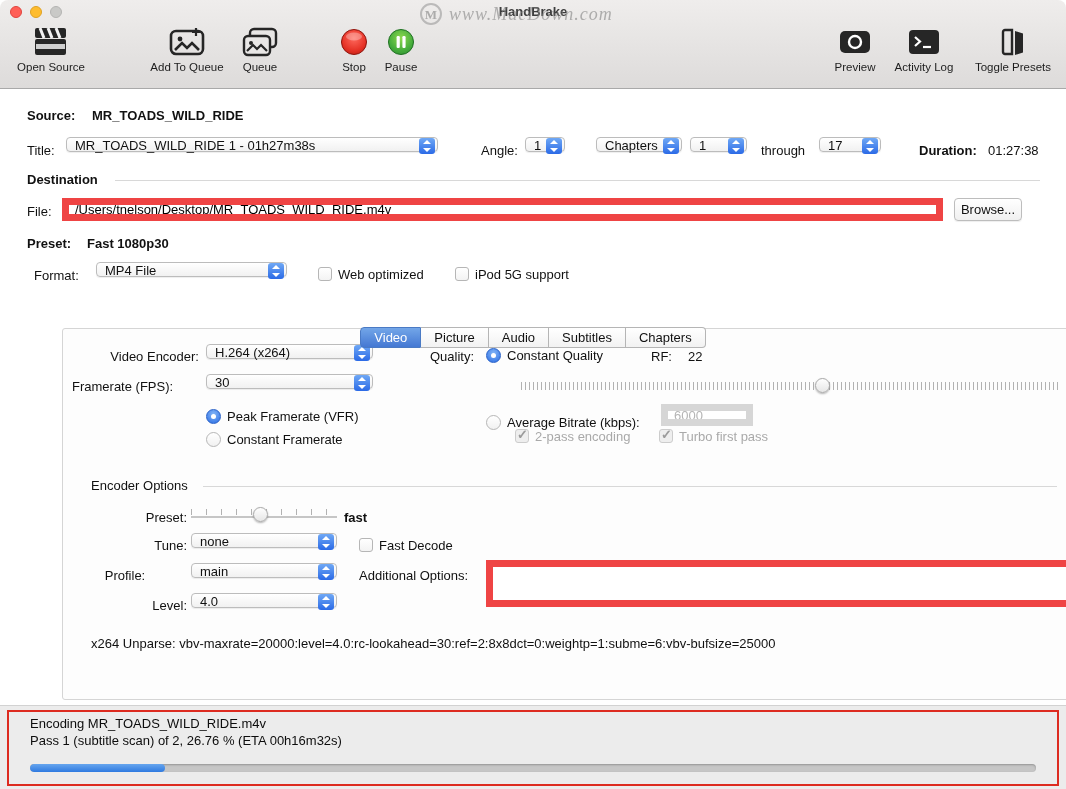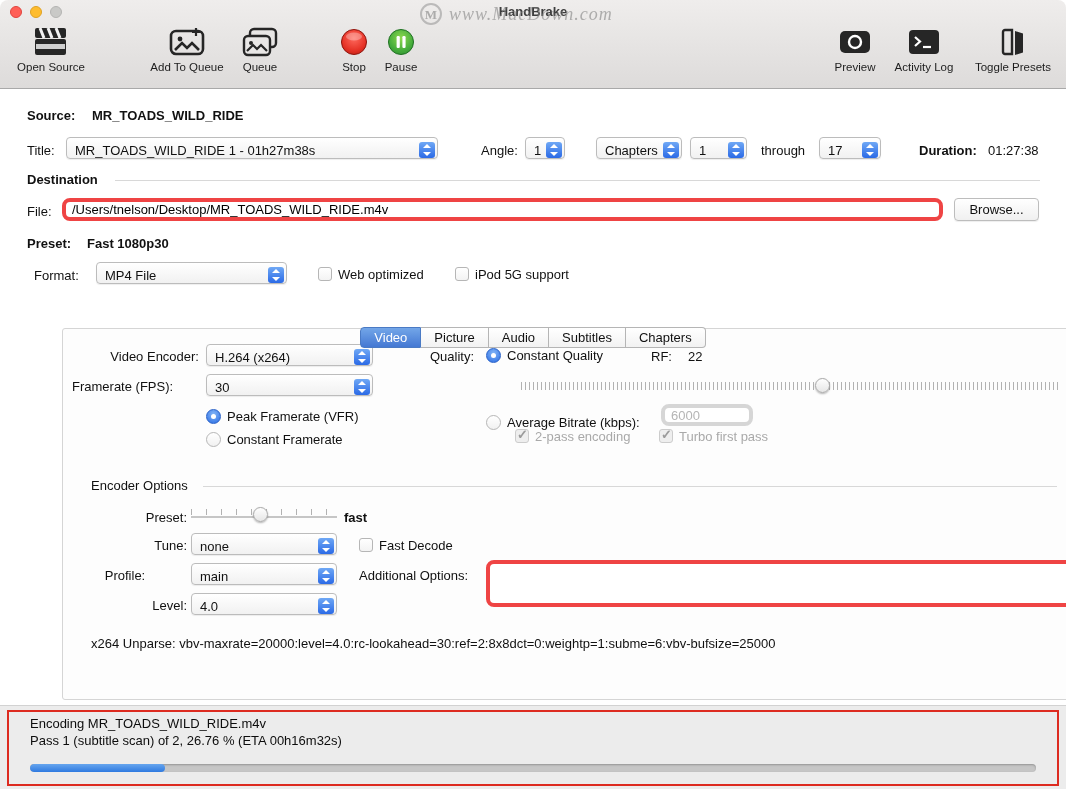--- a/index.html
+++ b/index.html
@@ -18,27 +18,27 @@
   .watermark { position:absolute; top:3px; left:420px; display:flex; align-items:center; gap:7px; z-index:6; pointer-events:none; }
   .wm-logo { width:22px; height:22px; border:2px solid rgba(145,145,145,.55); border-radius:50%; color:rgba(130,130,130,.6); font-weight:700; font-size:13px; text-align:center; line-height:19px; font-family:"Liberation Serif", serif; }
   .wm-text { font-family:"Liberation Serif", serif; font-style:italic; font-size:18px; color:rgba(130,130,130,.6); letter-spacing:1px; }
   .tb-item { position:absolute; top:25px; height:58px; display:flex; flex-direction:column; align-items:center; justify-content:flex-start; cursor:default; }
   .tb-icon { height:34px; display:flex; align-items:center; justify-content:center; }
   .tb-label { font-size:11.5px; color:#1d1d1d; margin-top:2px; white-space:nowrap; }
 
   
   .lbl { position:absolute; height:20px; line-height:20px; white-space:nowrap; }
   .b { font-weight:700; }
-  .popup { position:absolute; display:flex; align-items:flex-end; height:22px; background:linear-gradient(#ffffff,#f1f1f1); border:1px solid #bcbcbc; border-radius:4px; padding:0 2px 0 8px; box-shadow:0 1px 1px rgba(0,0,0,.07); cursor:default; }
+  .popup { position:absolute; display:flex; align-items:flex-start; height:15px; background:linear-gradient(#ffffff,#f1f1f1); border:1px solid #bcbcbc; border-radius:4px; padding:0 2px 0 8px; box-shadow:0 1px 1px rgba(0,0,0,.07); cursor:default; }
   .popup-text { flex:1; font-size:13px; white-space:nowrap; overflow:hidden; }
   .popup-arrows { width:16px; height:16px; border-radius:3px; background:linear-gradient(#6fa8f5,#2b6ae6); position:relative; flex:0 0 16px; margin-left:5px; }
   .popup-arrows::before, .popup-arrows::after { content:""; position:absolute; left:4px; width:0; height:0; border-left:4px solid transparent; border-right:4px solid transparent; }
   .popup-arrows::before { top:2px; border-bottom:4px solid #fff; }
   .popup-arrows::after { bottom:2px; border-top:4px solid #fff; }
-  .text-input { position:absolute; border:4px solid #ef4444; background:#fff; font:13px "Liberation Sans", sans-serif; padding:0 6px; border-radius:8px; }
+  .text-input { position:absolute; border:7px solid #ef4444; background:#fff; font:13px "Liberation Sans", sans-serif; padding:0 6px; border-radius:0; }
   .text-input.disabled { color:#b5b5b5; border-color:#d6d6d6; }
   .btn { position:absolute; height:23px; border:1px solid #bdbdbd; border-radius:4px; background:linear-gradient(#ffffff,#f0f0f0); font:13px "Liberation Sans", sans-serif; box-shadow:0 1px 1px rgba(0,0,0,.07); cursor:default; text-align:center; line-height:21px; }
   .hline { position:absolute; height:1px; background:#d8d8d8; }
   .check-row, .radio-row { position:absolute; display:flex; align-items:center; gap:6px; height:18px; white-space:nowrap; cursor:default; }
   .checkbox { width:14px; height:14px; border:1px solid #b6b6b6; border-radius:3px; background:linear-gradient(#fff,#f3f3f3); position:relative; flex:0 0 14px; }
   .checkbox.checked-disabled { background:#eeeeee; border-color:#cccccc; }
   .checkbox.checked-disabled::after { content:"\2713"; position:absolute; top:-3px; left:1px; font-size:13px; font-weight:700; color:#9b9b9b; }
   .radio { width:15px; height:15px; border-radius:50%; position:relative; flex:0 0 15px; }
   .radio.on { background:radial-gradient(circle at 50% 32%, #83b5f6, #2a6de4); border:1px solid #2a62c8; }
   .radio.on::after { content:""; position:absolute; width:5px; height:5px; border-radius:50%; background:#fff; top:4px; left:4px; }
@@ -218,21 +218,21 @@
     <span class="popup-arrows"></span>
   </div>
   <div class="lbl b" style="left:919px;top:141px">Duration:</div>
   <div class="lbl" style="left:988px;top:141px">01:27:38</div>
 
   <div class="lbl b" style="left:27px;top:170px">Destination</div>
   <div class="hline" style="left:115px;right:26px;top:180px"></div>
 
   <div class="lbl" style="left:27px;top:202px">File:</div>
   <input class="text-input" style="left: 62px; top: 198px; width: 881px; height: 23px;" value="/Users/tnelson/Desktop/MR_TOADS_WILD_RIDE.m4v">
-  <div class="btn" style="left:954px;top:198px;width:85px">Browse...</div>
+  <div class="btn" style="left:954px;top:198px;width:68px">Browse...</div>
 
   <div class="lbl b" style="left:27px;top:234px">Preset:</div>
   <div class="lbl b" style="left:87px;top:234px">Fast 1080p30</div>
 
   <div class="lbl" style="left:34px;top:266px">Format:</div>
   <div class="popup" style="left:96px;top:262px;width:191px">
     <span class="popup-text">MP4 File</span>
     <span class="popup-arrows"></span>
   </div>
   <div class="check-row" style="left:318px;top:265px">

